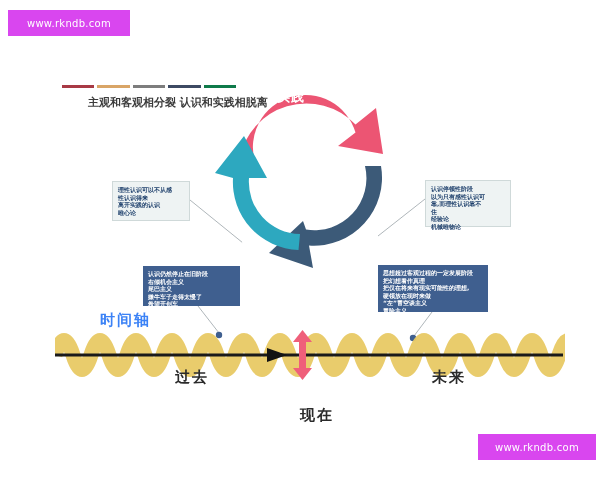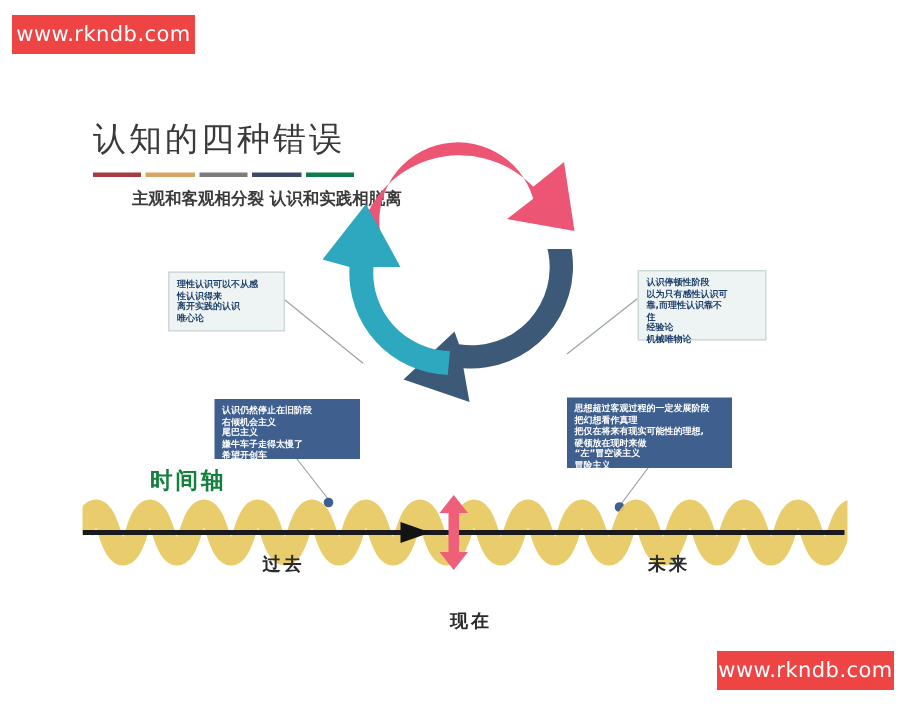--- a/index.html
+++ b/index.html
@@ -8,23 +8,23 @@
     background:#ffffff;
     font-family:"Liberation Sans","DejaVu Sans",sans-serif;
     overflow:hidden;
     position:relative;
   }
   #stage{position:absolute;left:0;top:0;width:600px;height:480px;}
 
   
   .watermark{
     position:absolute;
-    background:#ef4444;
+    background:#d946ef;
     color:#ffffff;
-    font-size:14px;
+    font-size:10px;
     letter-spacing:.3px;
     display:flex;align-items:center;justify-content:center;
     font-family:"DejaVu Sans",sans-serif;
   }
   #wm-top{left:8px;top:10px;width:122px;height:26px;}
   #wm-bottom{left:478px;top:434px;width:118px;height:26px;}
 
   
   #title-block{position:absolute;left:62px;top:78px;width:190px;}
   #main-title{
@@ -40,21 +40,21 @@
     font-family:"DejaVu Sans",sans-serif;white-space:nowrap;
   }
 
   
   #cycle{position:absolute;left:205px;top:78px;width:200px;height:200px;}
   #cycle svg{display:block;}
   .arc-label{
     position:absolute;color:#ffffff;font-weight:bold;font-size:13px;
     font-family:"DejaVu Sans",sans-serif;letter-spacing:1px;white-space:nowrap;
   }
-  #lbl-practice{left:72px;top:28px;}
+  #lbl-practice{left:72px;top:10px;}
   #lbl-perceptual{left:128px;top:94px;transform:rotate(-115deg);transform-origin:left top;}
   #lbl-rational{left:55px;top:160px;transform:rotate(-245deg);transform-origin:left top;}
 
   
   .callout{
     position:absolute;
     font-family:"DejaVu Sans",sans-serif;
     font-weight:bold;
     line-height:7.6px;
     font-size:6px;
@@ -68,42 +68,41 @@
   #box-tr{left:425px;top:180px;width:86px;height:47px;}
   #box-bl{left:143px;top:266px;width:97px;height:40px;}
   #box-br{left:378px;top:265px;width:110px;height:47px;}
 
   
   #connectors{position:absolute;left:0;top:0;width:600px;height:480px;pointer-events:none;}
 
   
   #timeline-label{
     position:absolute;left:100px;top:311px;
-    font-size:15px;color:#15803d;font-weight:bold;letter-spacing:2px;
+    font-size:15px;color:#3b82f6;font-weight:bold;letter-spacing:2px;
     font-family:"DejaVu Sans",sans-serif;
   }
   #timeline{position:absolute;left:55px;top:330px;width:510px;height:50px;}
   .tick-label{
-    position:absolute;top:368px;font-size:12px;color:#2b2b2b;font-weight:bold;
+    position:absolute;top:368px;font-size:15px;color:#2b2b2b;font-weight:bold;
     letter-spacing:2px;font-family:"DejaVu Sans",sans-serif;
   }
   #tick-past{left:175px;}
   #tick-present{left:300px;margin-top:38px;}
   #tick-future{left:432px;}
 </style>
 </head>
 <body>
 
 <div id="stage">
 
   <div class="watermark" id="wm-top">www.rkndb.com</div>
   <div class="watermark" id="wm-bottom">www.rkndb.com</div>
 
   <div id="title-block">
-    <div id="main-title">认知的四种错误</div>
     <div id="title-rule">
       <span style="background: rgb(168, 58, 69);"></span>
       <span style="background: rgb(217, 165, 103);"></span>
       <span style="background: rgb(125, 125, 125);"></span>
       <span style="background: rgb(61, 74, 99);"></span>
       <span style="background: rgb(15, 122, 74);"></span>
     </div>
     <div id="subtitle">主观和客观相分裂
 认识和实践相脱离</div>
   </div>

